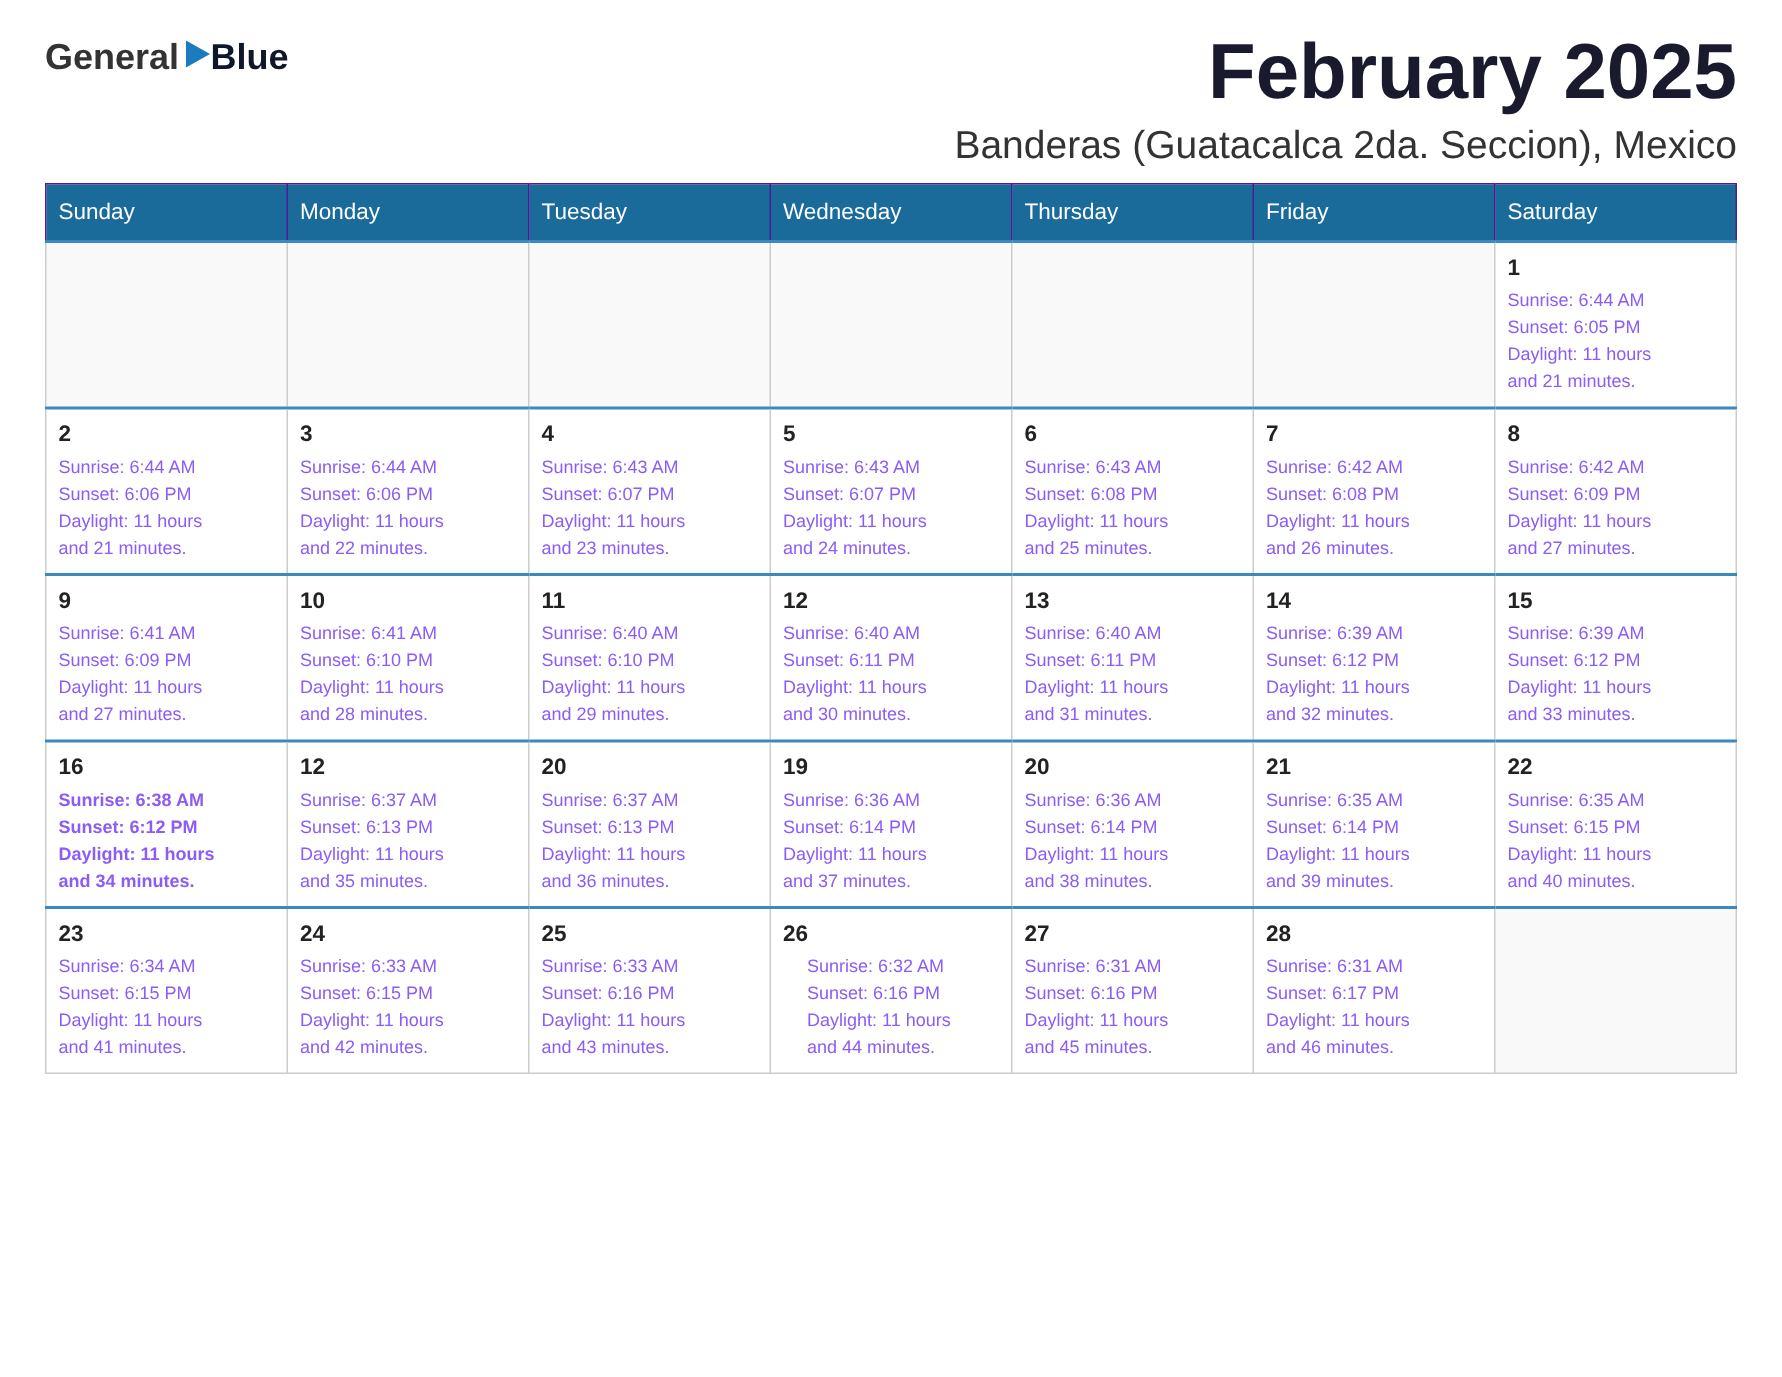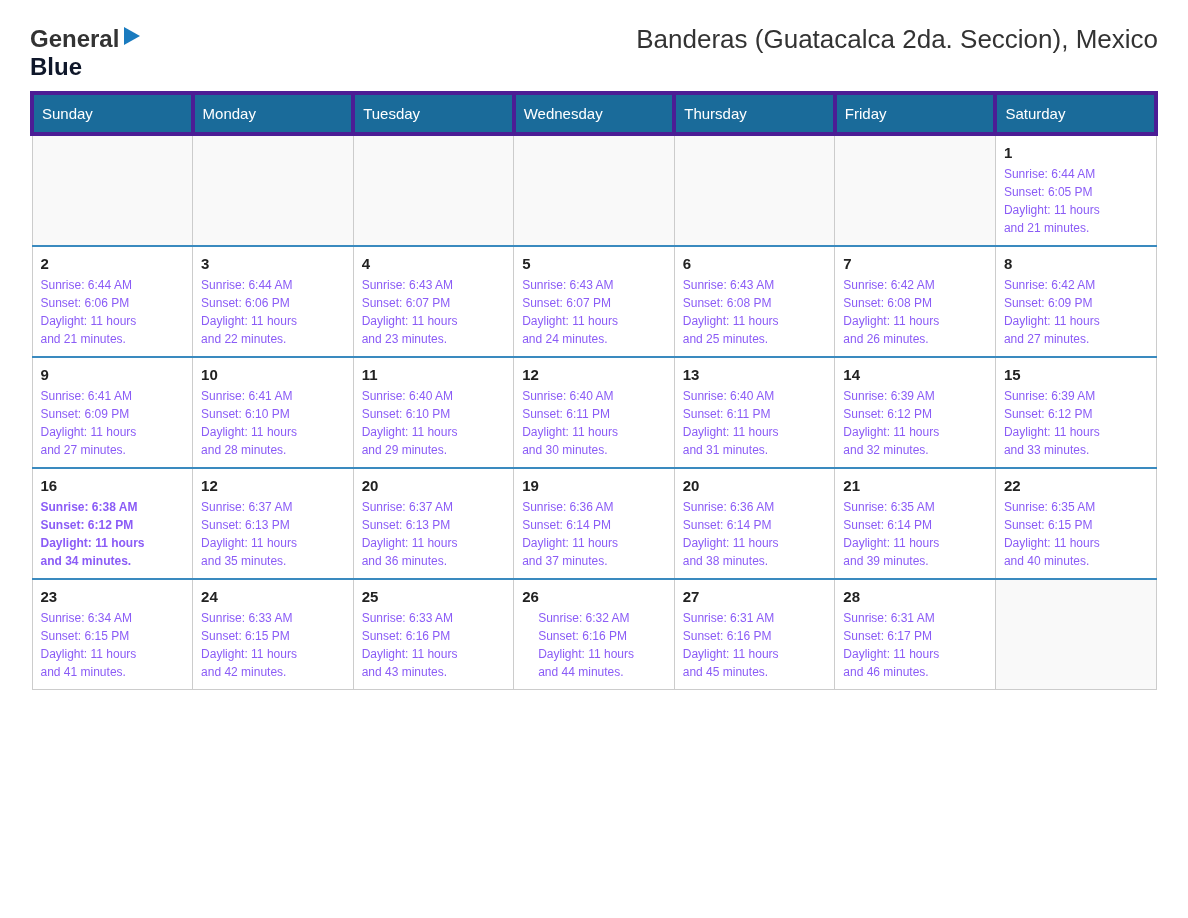--- a/index.html
+++ b/index.html
@@ -11,22 +11,22 @@
       min-height: 918px;
     }
     .header-area {
       display: flex;
       justify-content: space-between;
       align-items: flex-start;
       margin-bottom: 10px;
     }
     .logo {
       display: flex;
-      flex-direction: column;
-      align-items: flex-start;
+      flex-direction: row;
+      align-items: flex-end;
       padding-top: 5px;
     }
     .logo-line1 {
       display: flex;
       align-items: center;
     }
     .title-area {
       text-align: right;
     }
     .month-title {
@@ -45,21 +45,21 @@
       border-collapse: collapse;
       margin-top: 10px;
     }
     .calendar th {
       background-color: #1a6b9a;
       color: #fff;
       padding: 10px 8px;
       font-size: 15px;
       font-weight: normal;
       text-align: left;
-      border: 4px solid #4c1d95;
+      border: 1px solid #4c1d95;
     }
     .calendar td {
       vertical-align: top;
       padding: 8px 8px;
       border: 1px solid #ccc;
       width: 14.28%;
       min-height: 110px;
       height: 110px;
     }
     .calendar tr td {
@@ -91,20 +91,21 @@
         <svg width="18" height="18" viewBox="0 0 18 18">
             <polygon points="2,0 18,9 2,18" fill="#1a7bbf"></polygon>
           </svg>
       </span>
     </div>
     <div>
       <span style="font-size:24px;font-weight:bold;color:#0f172a;">Blue</span>
     </div>
   </div>
   <div class="title-area">
+    <div class="month-title">February 2025</div>
     <div class="location-title">Banderas (Guatacalca 2da. Seccion), Mexico</div>
   </div>
 </div>
 
 <table class="calendar">
   <thead>
     <tr>
     <th>Sunday</th>
         <th>Monday</th>
         <th>Tuesday</th>

